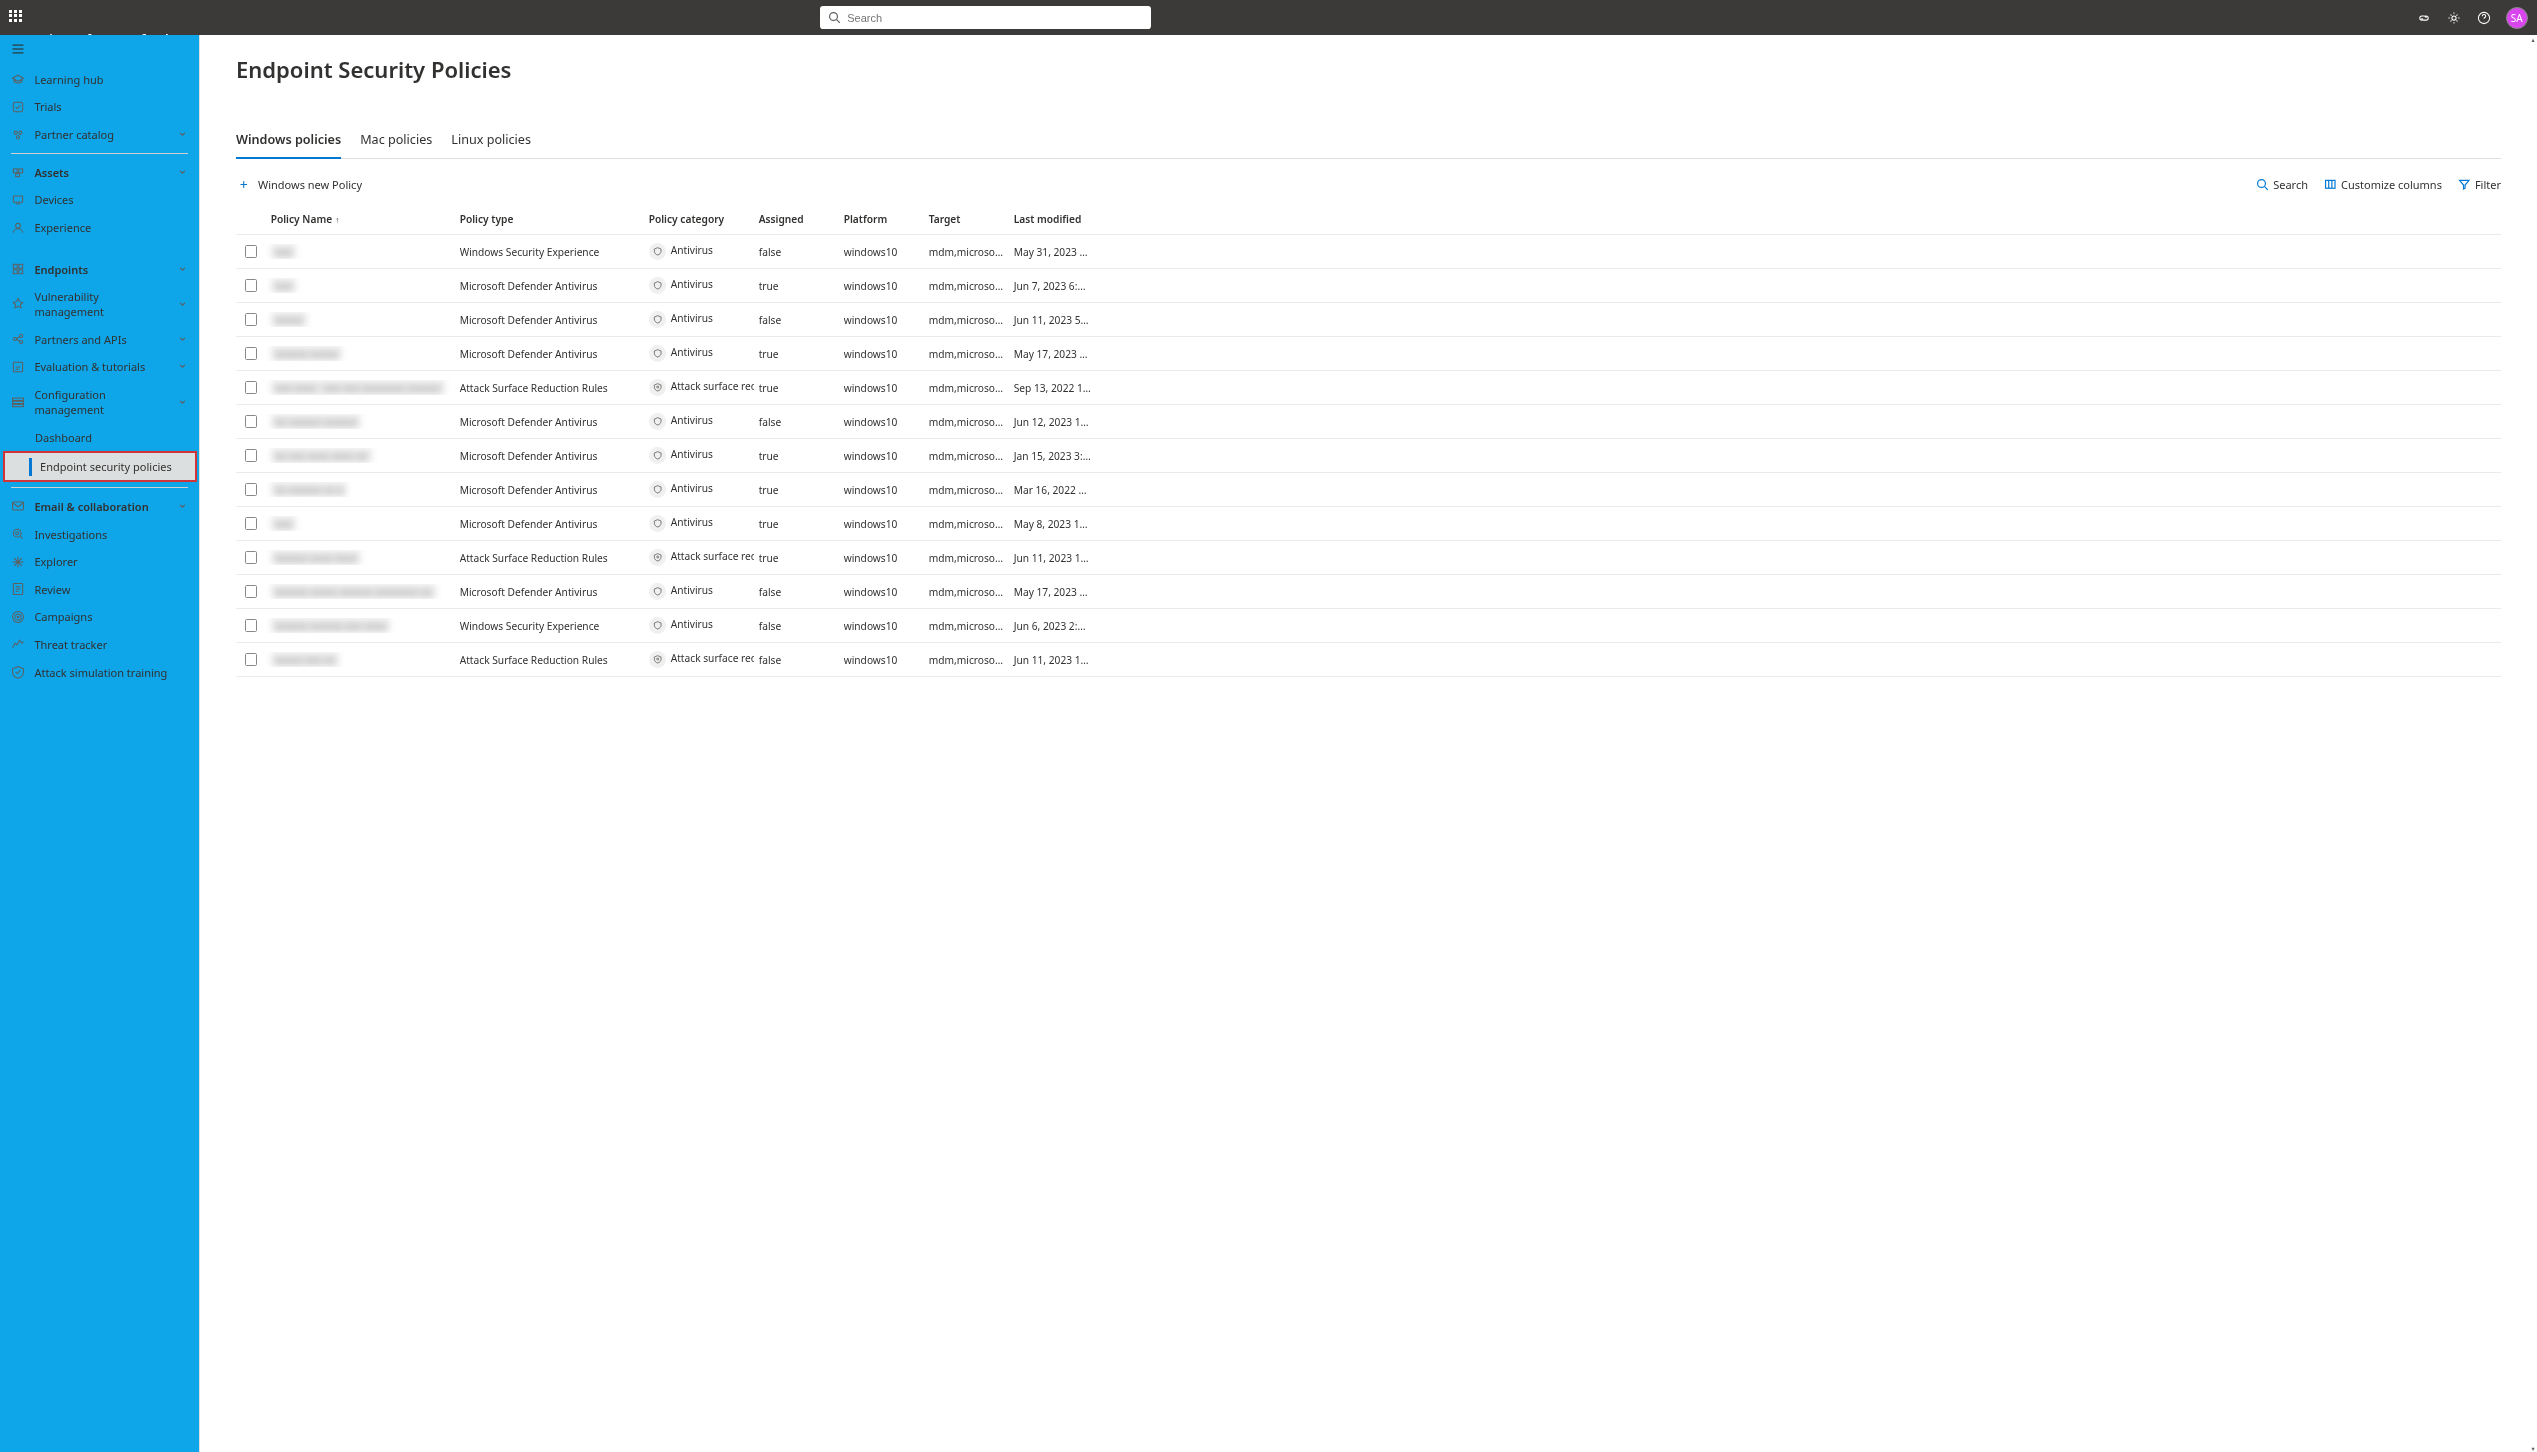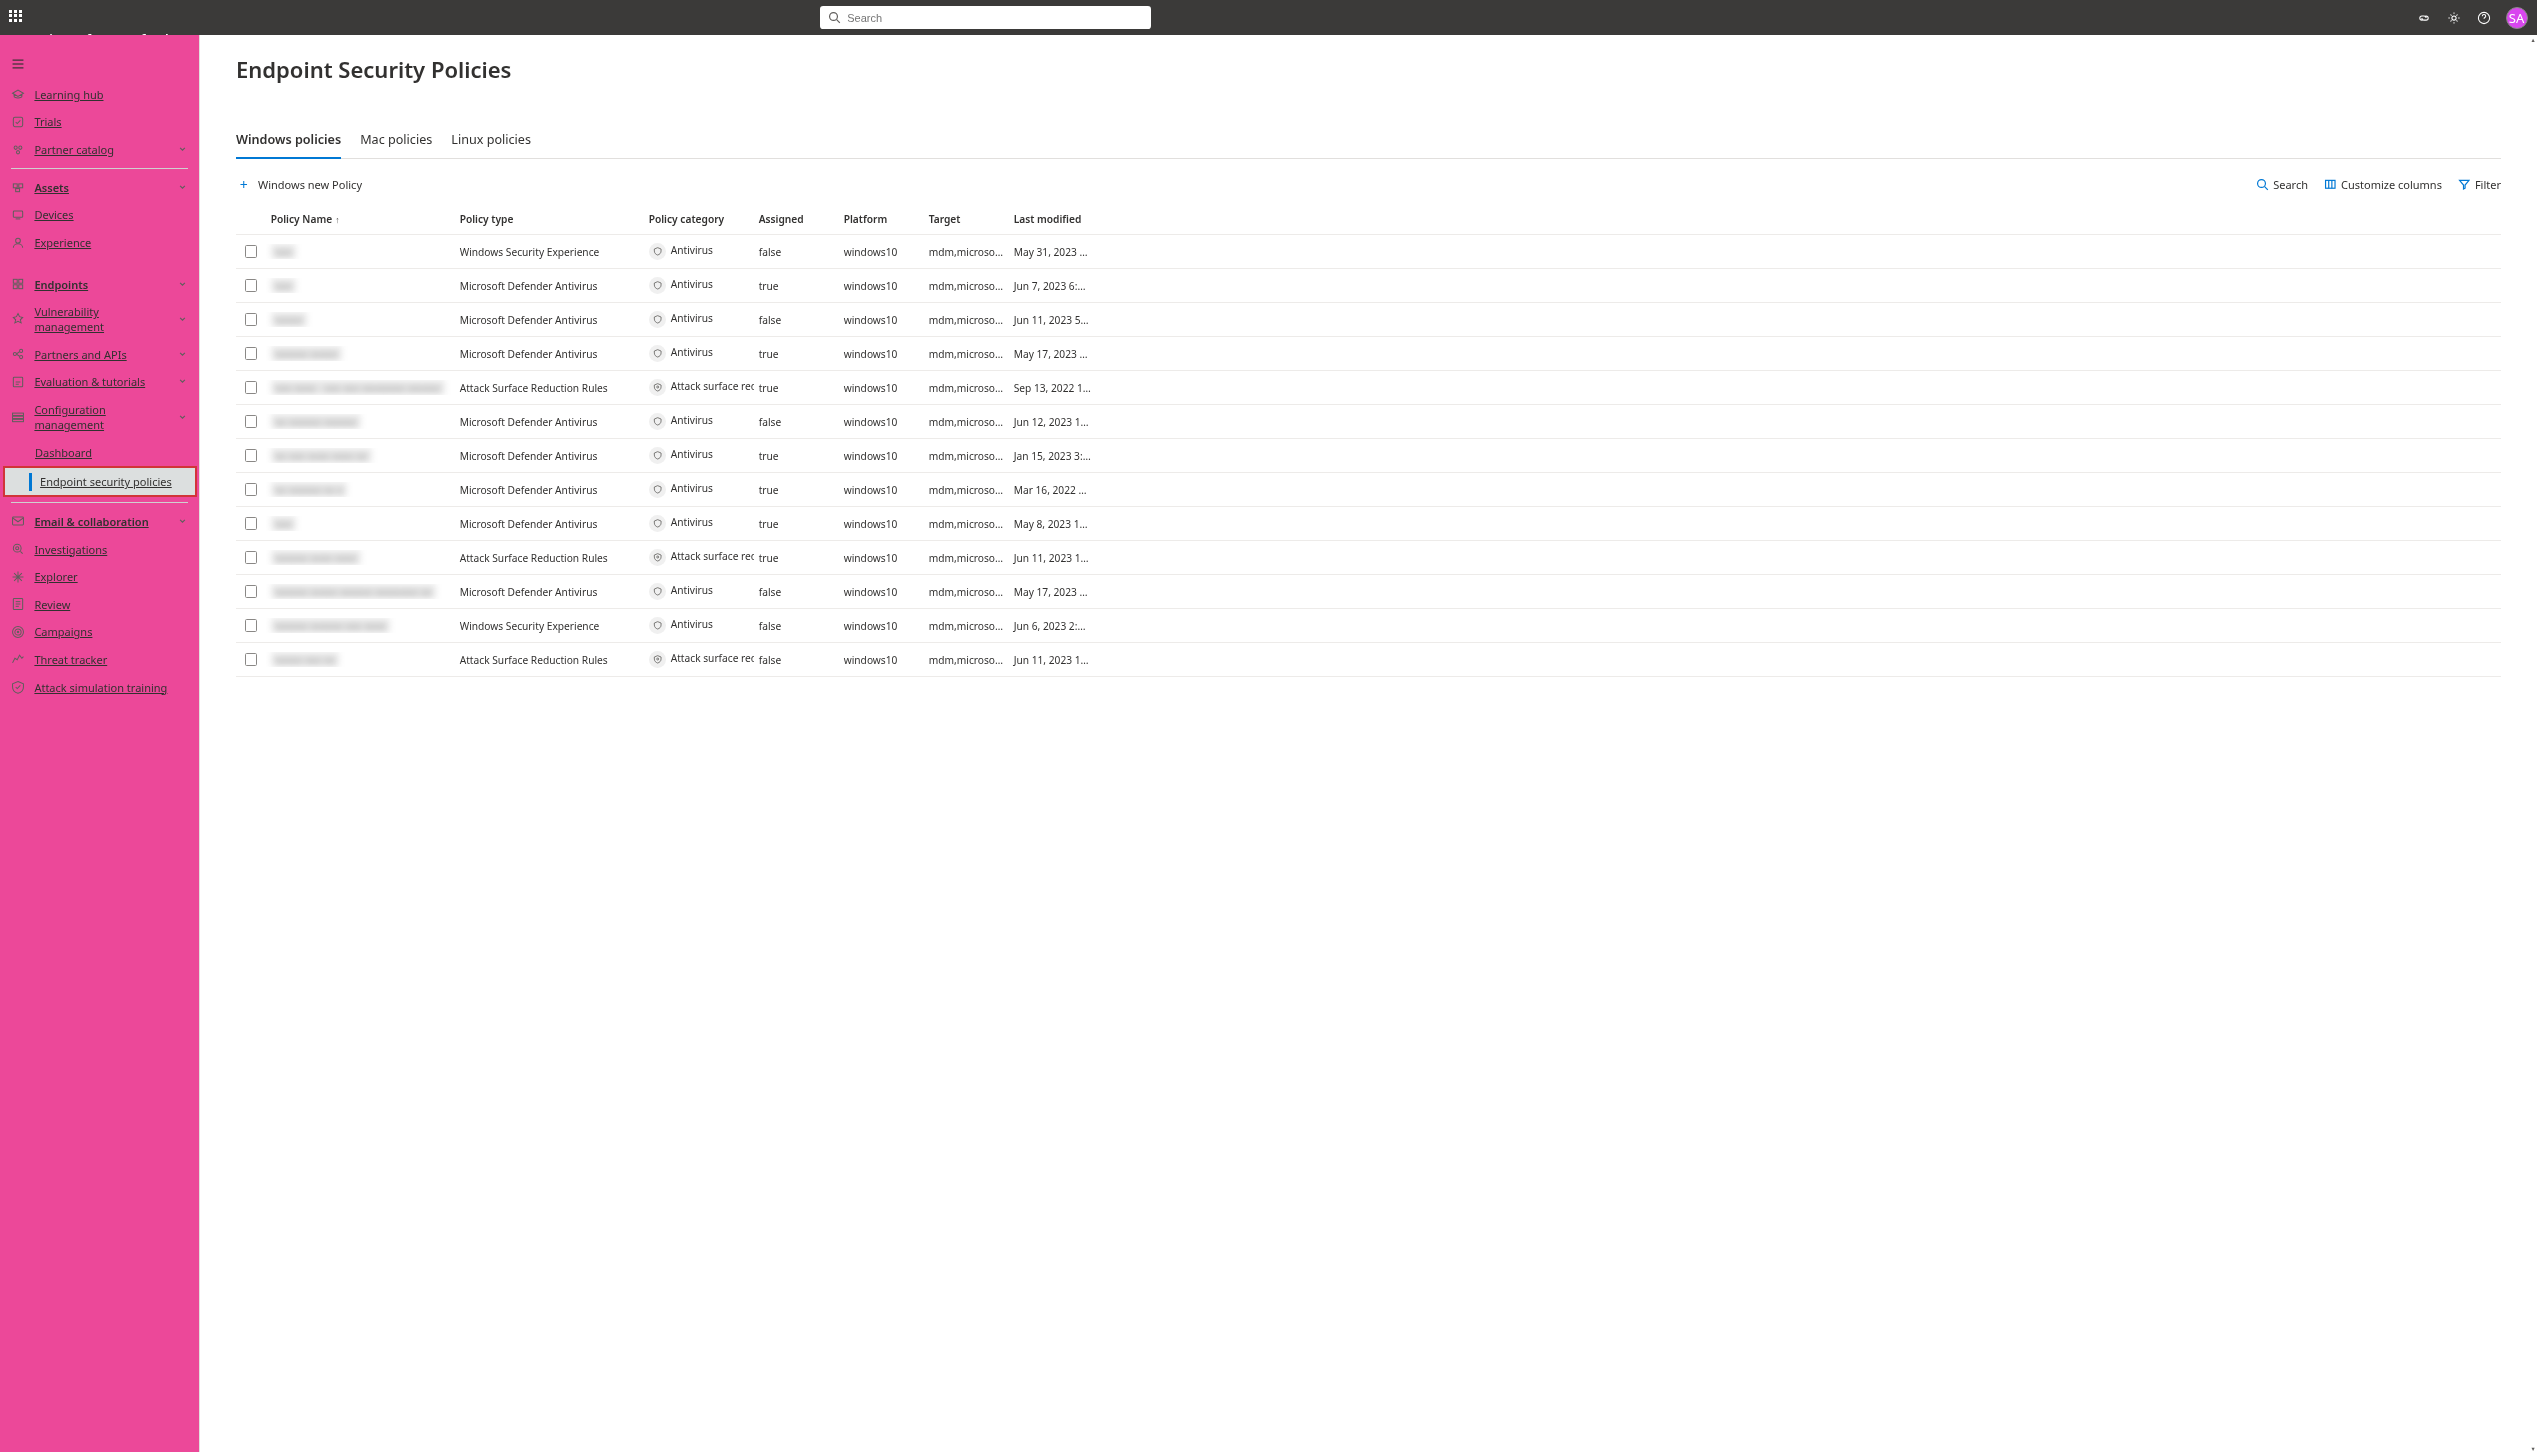--- a/index.html
+++ b/index.html
@@ -6,24 +6,24 @@
   body { font-family: "Segoe UI", system-ui, sans-serif; font-size: 11px; color: #323130; background: #fff; overflow: hidden; }
   
   .topbar { height: 35px; background: #3b3a39; display: flex; align-items: center; padding: 0 9.4px; gap: 12.6px; }
   .waffle { width: 15.7px; height: 15.7px; display: grid; grid-template-columns: repeat(3,3.1px); grid-template-rows: repeat(3,3.1px); gap: 1.6px; cursor: pointer; }
   .waffle span { background: #fff; width: 3.1px; height: 3.1px; }
   .app-title { color: #fff; font-size: 12.6px; font-weight: 600; margin-top: 44px; }
   .searchbar { flex: 0 0 331px; margin-left: auto; margin-right: auto; height: 23.6px; background: #fff; border-radius: 3.1px; display: flex; align-items: center; padding: 0 7.9px; gap: 6.3px; }
   .searchbar input { border: none; outline: none; flex: 1; font-size: 11px; background: transparent; }
   .topbar-right { margin-left: auto; display: flex; align-items: center; gap: 14px; }
   .topbar-icon { width: 15.7px; height: 15.7px; color: #fff; cursor: pointer; display: flex; align-items: center; justify-content: center; }
-  .avatar { width: 22px; height: 22px; border-radius: 50%; background: #d946ef; color: #fff; font-size: 13px; display: flex; align-items: center; justify-content: center; border: 0.8px solid #8a8886; cursor: pointer; }
+  .avatar { width: 22px; height: 22px; border-radius: 50%; background: #d946ef; color: #fff; font-size: 10px; display: flex; align-items: center; justify-content: center; border: 0.8px solid #8a8886; cursor: pointer; }
 
   .layout { display: flex; height: calc(100vh - 35px); }
-  .sidebar { width: 200px; background: #ec4899; border-right: 0.8px solid #e1dfdd; overflow-y: auto; padding-top: 16px; text-decoration: underline; }
+  .sidebar { width: 200px; background: #0ea5e9; border-right: 0.8px solid #e1dfdd; overflow-y: auto; padding-top: 1px; }
   .hamburger { padding: 6.3px 11px; cursor: pointer; }
   .hamburger svg { width: 14px; height: 14px; }
   .nav-item, .nav-header, .nav-sub { display: flex; align-items: center; padding: 6.3px 11px; gap: 9.4px; cursor: pointer; font-size: 11px; color: #323130; position: relative; }
   .nav-icon { width: 14px; height: 14px; flex: 0 0 14px; color: #605e5c; display: flex; align-items: center; justify-content: center; }
   .nav-label { flex: 1; }
   .nav-chevron { width: 11px; height: 11px; color: #605e5c; }
   .nav-header { font-weight: 600; }
   .nav-sub { padding-left: 35px; font-size: 11px; }
   .nav-sub.active { background: #dcdfdf; }
   .nav-sub.active::before { content: ''; position: absolute; left: 23.6px; top: 4.7px; bottom: 4.7px; width: 3.1px; background: #0078d4; }

